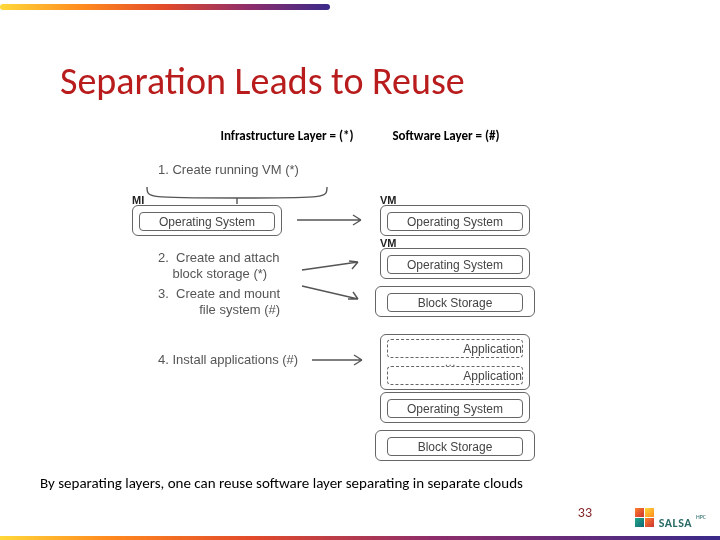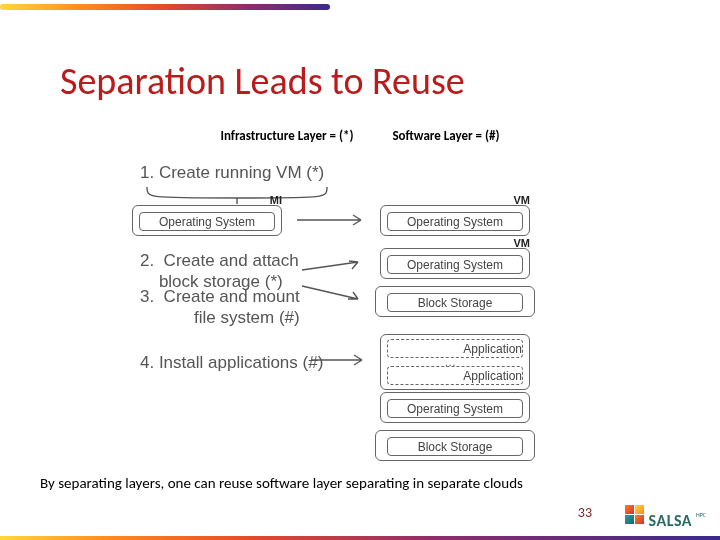--- a/index.html
+++ b/index.html
@@ -10,37 +10,37 @@
     border-radius: 3px; }
   .brand { position: absolute; top: 13px; left: 80px; font-size: 12px; font-weight: bold;
     letter-spacing: 1.5px; color: #8a96a8; text-shadow: 0 0 2px rgba(120,130,150,.4);
     font-variant: small-caps; }
   .title { position: absolute; top: 58px; left: 60px; font-size: 38px; color: #b91c1c; font-weight: 400; }
   .legend { position: absolute; top: 128px; left: 0; width: 720px; text-align: center;
     font-weight: bold; font-size: 13px; color: #000; }
   .legend span { margin: 0 18px; }
   .diagram { position: absolute; top: 156px; left: 0; width: 720px; height: 300px;
     font-family: Arial, sans-serif; color: #555; }
-  .step { position: absolute; left: 140px; font-size: 17px; line-height: 1.25; color: #555; }
+  .step { position: absolute; left: 158px; font-size: 13px; line-height: 1.25; color: #555; }
   .gbox { position: absolute; border: 1px solid #666; border-radius: 4px; background: #fff;
     font-size: 12px; text-align: center; line-height: 18px; height: 19px; color: #444; }
   .out { position: absolute; border: 1px solid #666; border-radius: 6px; background: transparent; }
-  .label { position: absolute; font-size: 11px; font-weight: bold; color: #222; text-align: right; }
+  .label { position: absolute; font-size: 11px; font-weight: bold; color: #222; text-align: left; }
   .arrow { position: absolute; }
   .arrow svg { display: block; }
   .dots { position: absolute; font-size: 10px; letter-spacing: 1px; color: #444; }
   .caption { position: absolute; top: 474px; left: 40px; width: 640px; font-size: 15px; color: #000; }
   .pagenum { position: absolute; top: 504px; right: 128px; font-size: 14px; color: #7f1d1d; }
   .logo { position: absolute; right: 14px; bottom: 10px; display: flex; align-items: center; gap: 2px; }
   .logo-sq { width: 9px; height: 9px; display: inline-block; }
   .sq1{background:linear-gradient(135deg,#ff7f2a,#c33);}
   .sq2{background:linear-gradient(135deg,#ffd83a,#ff8a1e);}
   .sq3{background:linear-gradient(135deg,#2a8,#167);}
   .sq4{background:linear-gradient(135deg,#ff7f2a,#c33);}
-  .logo-text{font-size:16px;font-weight:bold;color:#2a6b67;letter-spacing:.5px;margin-left:3px;margin-top:12px;}
+  .logo-text{font-size:12px;font-weight:bold;color:#2a6b67;letter-spacing:.5px;margin-left:3px;margin-top:12px;}
   .logo-sub{font-size:6px;color:#2a6b67;margin-left:2px;}
   .bot-stripe { position: absolute; bottom: 0; left: 0; width: 720px; height: 4px;
     background: linear-gradient(90deg,#ffd83a 0%,#ff8a1e 15%,#e24a2a 35%,#8f2d6a 60%,#3a2a8a 100%); }
   .dashed { border:1px dashed #666;text-align:right; }
   .app-group { position:absolute; border:1px solid #666; border-radius:6px; }
 </style>
 </head>
 <body>
 
 <div class="slide">

